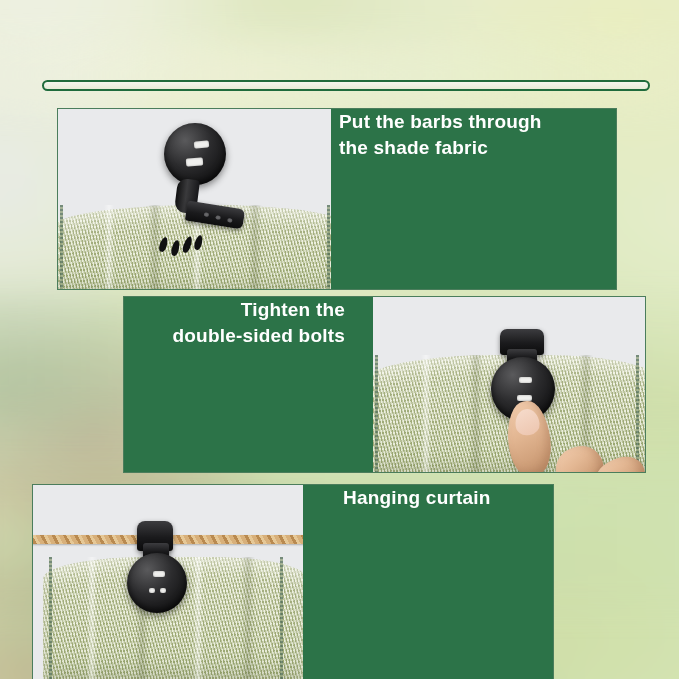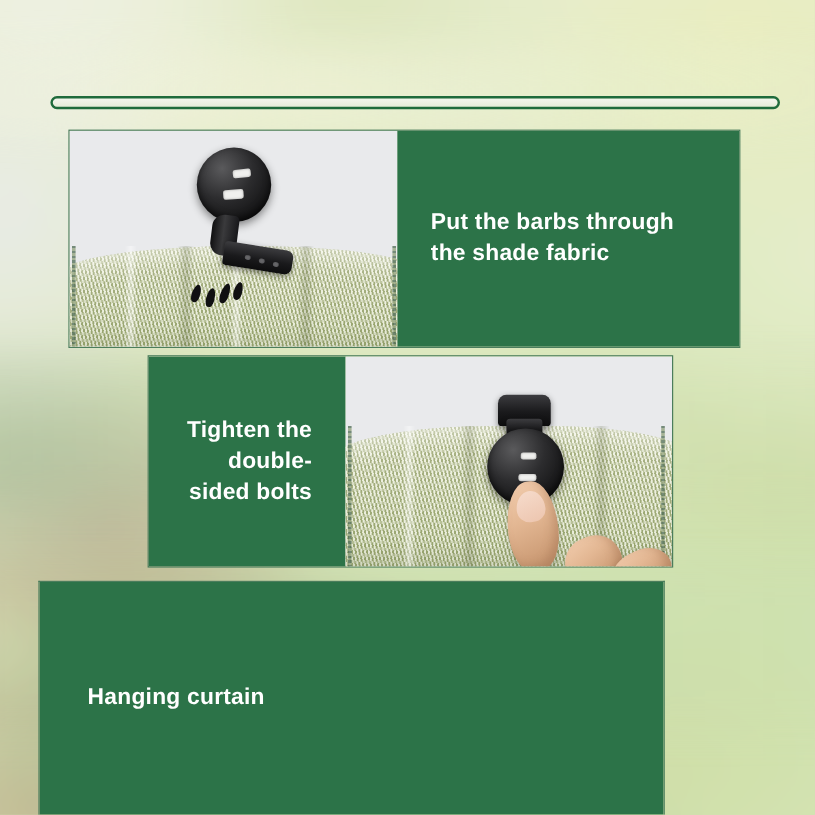--- a/index.html
+++ b/index.html
@@ -57,27 +57,27 @@
   .title-rule{
     position:absolute;left:42px;top:80px;width:608px;height:11px;
     border:2px solid #1f6b3c;border-radius:6px;
     background:linear-gradient(180deg,#f4f6ee,#e6ecd8);
     box-sizing:border-box;
   }
 
   
   .panel{position:absolute;display:flex;border:1px solid #4b7d5c;box-sizing:border-box;overflow:hidden;}
   .panel.p1{left:57px;  top:108px; width:560px; height:182px;}
-  .panel.p2{left:123px; top:296px; width:438px; height:177px;}
-  .panel.p3{left:32px;  top:484px; width:522px; height:195px;border-bottom:none;flex-direction:column;}
+  .panel.p2{left:123px; top:296px; width:523px; height:177px;}
+  .panel.p3{left:32px;  top:484px; width:522px; height:195px;border-bottom:none;}
 
   .photo{position:relative;background:#e9eaec;overflow:hidden;flex:0 0 auto;}
   .caption{
-    background:#2c7348;flex:1 1 auto;display:flex;align-items:center;
-    padding:0 28px;box-sizing:border-box;
+    background:#2c7348;flex:1 1 auto;display:flex;
+    padding:0 8px;box-sizing:border-box;
   }
   .caption-text{
     color:#ffffff;font-weight:700;font-size:19px;line-height:26px;
     letter-spacing:.2px;white-space:pre-line;
   }
   .p1 .photo{width:273px;}
   .p2 .caption{order:0;justify-content:flex-end;text-align:right;padding-right:28px;}
   .p2 .photo{order:1;width:272px;}
   .p2 .caption-text{text-align:right;}
   .p3 .photo{width:270px;}

